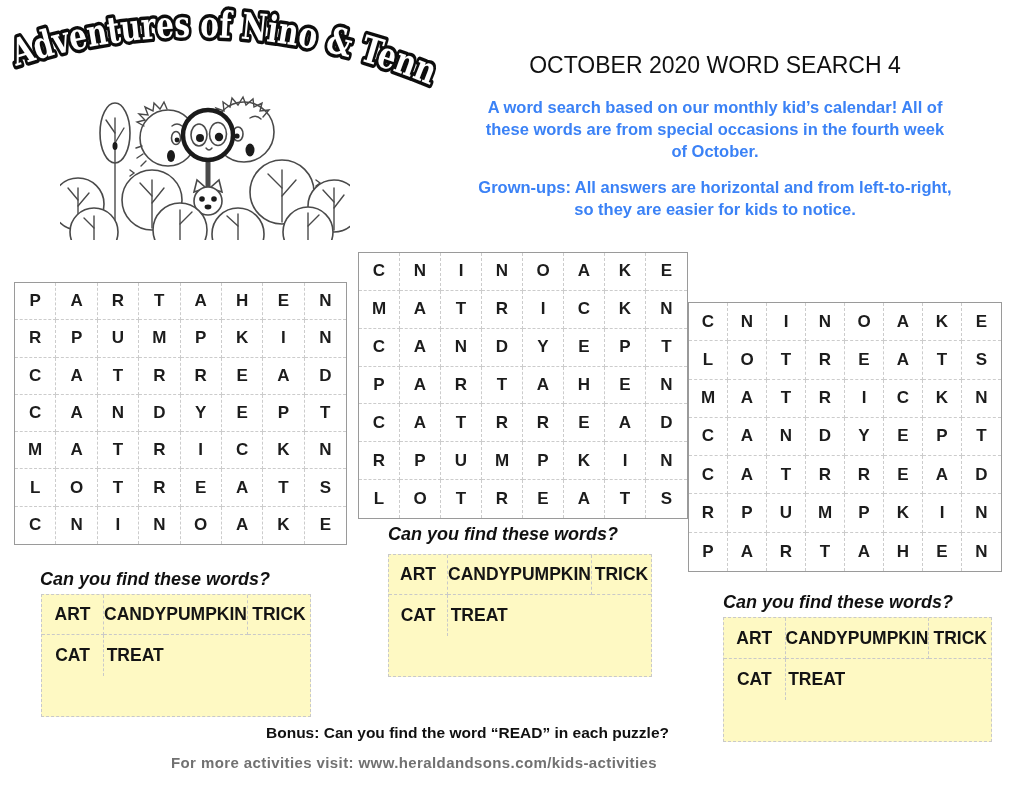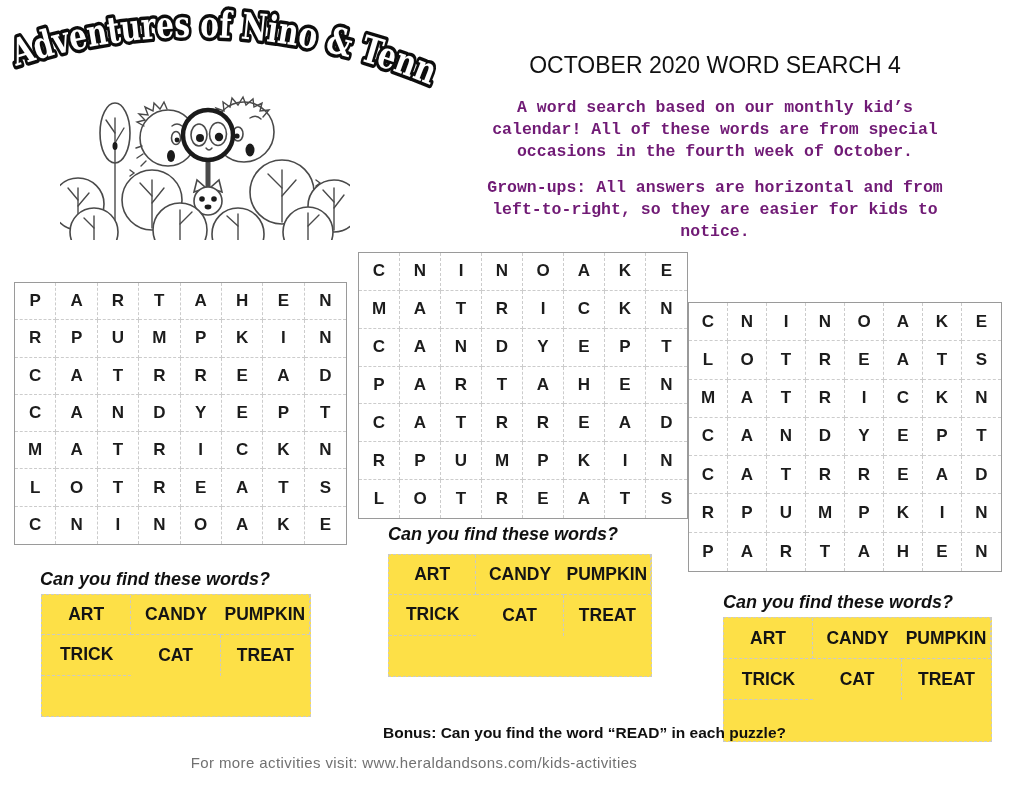--- a/index.html
+++ b/index.html
@@ -16,21 +16,21 @@
   }
   
   .illus-svg { position:absolute; left:60px; top:88px; }
   .ln { fill:none; stroke:#4a4a4a; stroke-width:1.4; stroke-linecap:round; }
   .fw { fill:#ffffff; stroke:#4a4a4a; stroke-width:1.6; }
   .fb { fill:#1b1b1b; stroke:none; }
   
   .hdr { position:absolute; left:415px; top:52px; width:600px; text-align:center; }
   .hdr h1 { margin:0 0 18px 0; font-size:23px; font-weight:normal; color:#101010; }
   .hdr p  { margin:0 auto 14px auto; max-width:478px; font-size:16.5px;
-            font-weight:bold; line-height:1.33; color:#701a75;font-family:Liberation Mono, monospace; }
+            font-weight:bold; line-height:1.33; color:#3b82f6; }
   
   .grid {
     position:absolute; display:grid; background:#fff;
     grid-template-columns:repeat(8,1fr); grid-template-rows:repeat(7,1fr);
     border:1px solid #9a9a9a;
   }
   .cell {
     display:flex; align-items:center; justify-content:center;
     font-size:17px; font-weight:bold; color:#1c1c1c;
     border-right:1px dashed #cccccc; border-bottom:1px dashed #cccccc;
@@ -43,42 +43,42 @@
   
   .find {
     position:absolute; font-size:18px;
     font-weight:bold; font-style:italic; color:#111111; white-space:nowrap;
   }
   #find-0 { left:40px;  top:569px; width:270px; }
   #find-1 { left:388px; top:524px; width:262px; }
   #find-2 { left:723px; top:592px; width:267px; }
   
   .wordtable {
-    position:absolute; display:grid; background:#fde047;
-    grid-template-columns:1fr 1fr 1fr; grid-template-rows:repeat(3,1fr);
+    position:absolute; display:grid; background:#fef9c3;
+    grid-template-columns:1fr 1fr 1fr 1fr; grid-template-rows:repeat(3,1fr);
     border:1px dashed #c9c9c9;
     text-align:right;
   }
   .wordcell {
     display:flex; align-items:center; justify-content:center;
     font-size:17.5px; font-weight:bold; color:#141414;
   }
   .wordcell:nth-child(odd) { border-right:1px dashed #c9c9c9; }
   .wordcell:nth-child(-n+4){ border-bottom:1px dashed #c9c9c9; }
   #words-0 { left:41px;  top:594px; width:268px; height:121px; }
   #words-1 { left:388px; top:554px; width:262px; height:121px; }
   #words-2 { left:723px; top:617px; width:267px; height:123px; }
   
   .bonus {
-    position:absolute; left:274px; top:724px; width:512px; text-align:right;
+    position:absolute; left:266px; top:724px; width:512px; text-align:left;
     font-size:15.5px; font-weight:bold; color:#101010;
   }
   .footer {
     position:absolute; left:0; top:754px; width:828px; text-align:center;
-    font-size:15px; font-weight:normal; color:#717171; letter-spacing:0.4px;
+    font-size:15px; font-weight:bold; color:#717171; letter-spacing:0.4px;
   }
 </style>
 </head>
 <body>
 
 <div class="page">
 
   <svg class="logo-svg" width="428" height="88" viewBox="0 0 428 88">
     <defs>
       <path id="arc" d="M 8 62 Q 212 -4 420 80" fill="none"></path>

